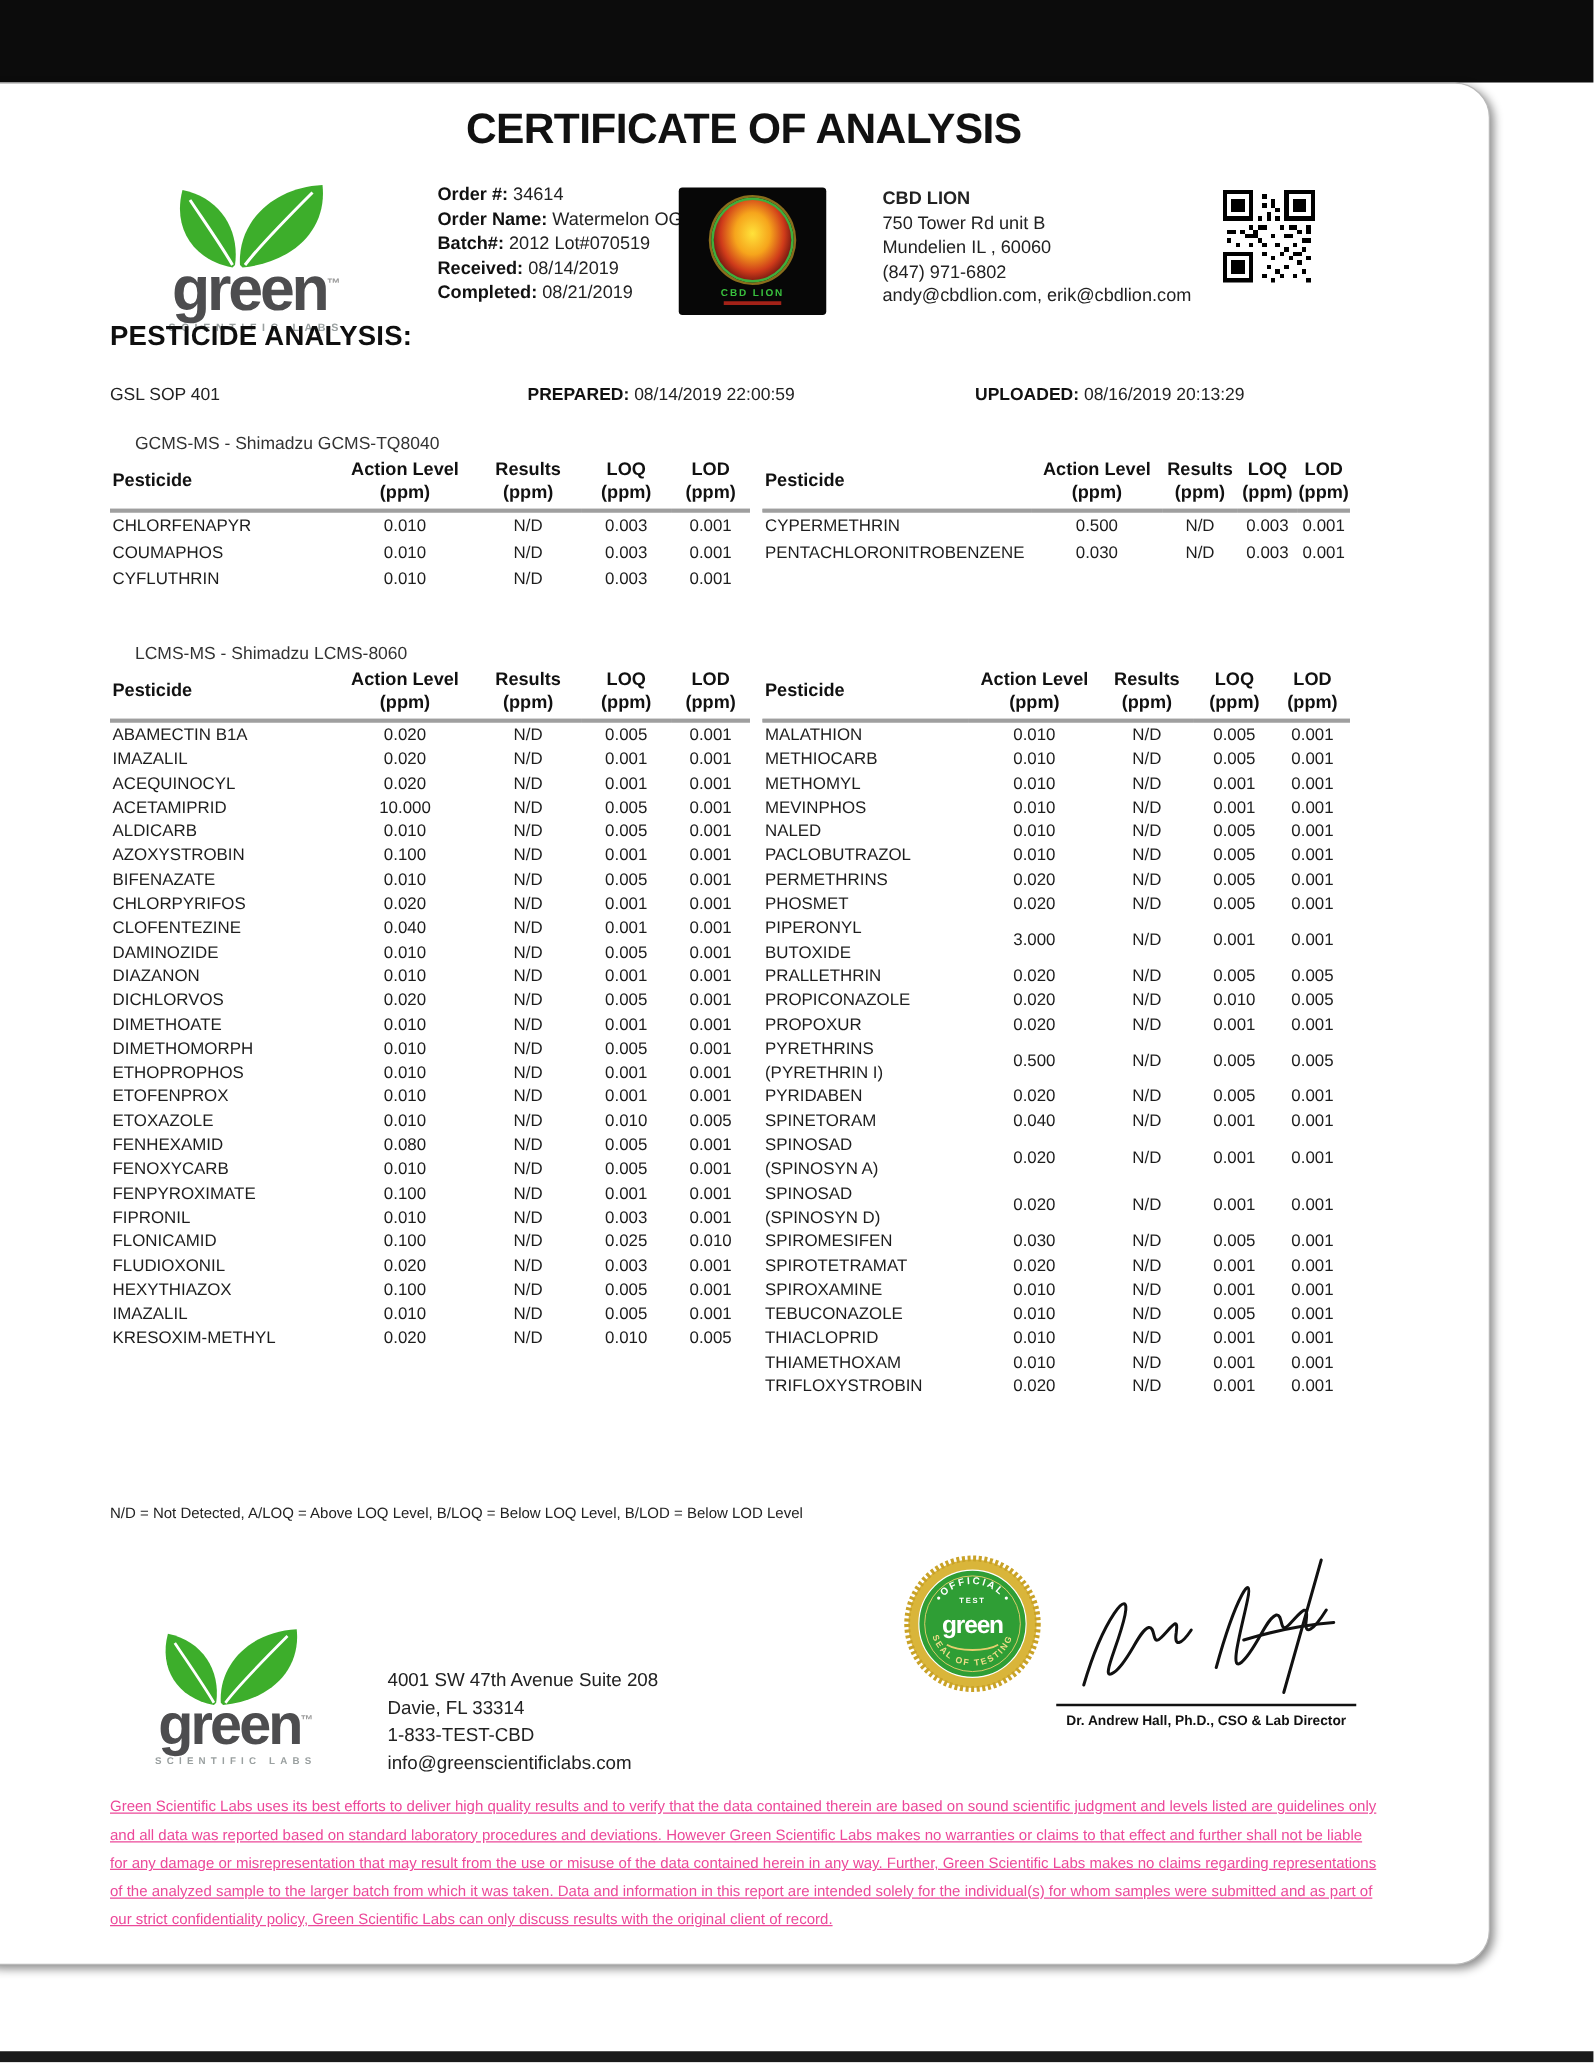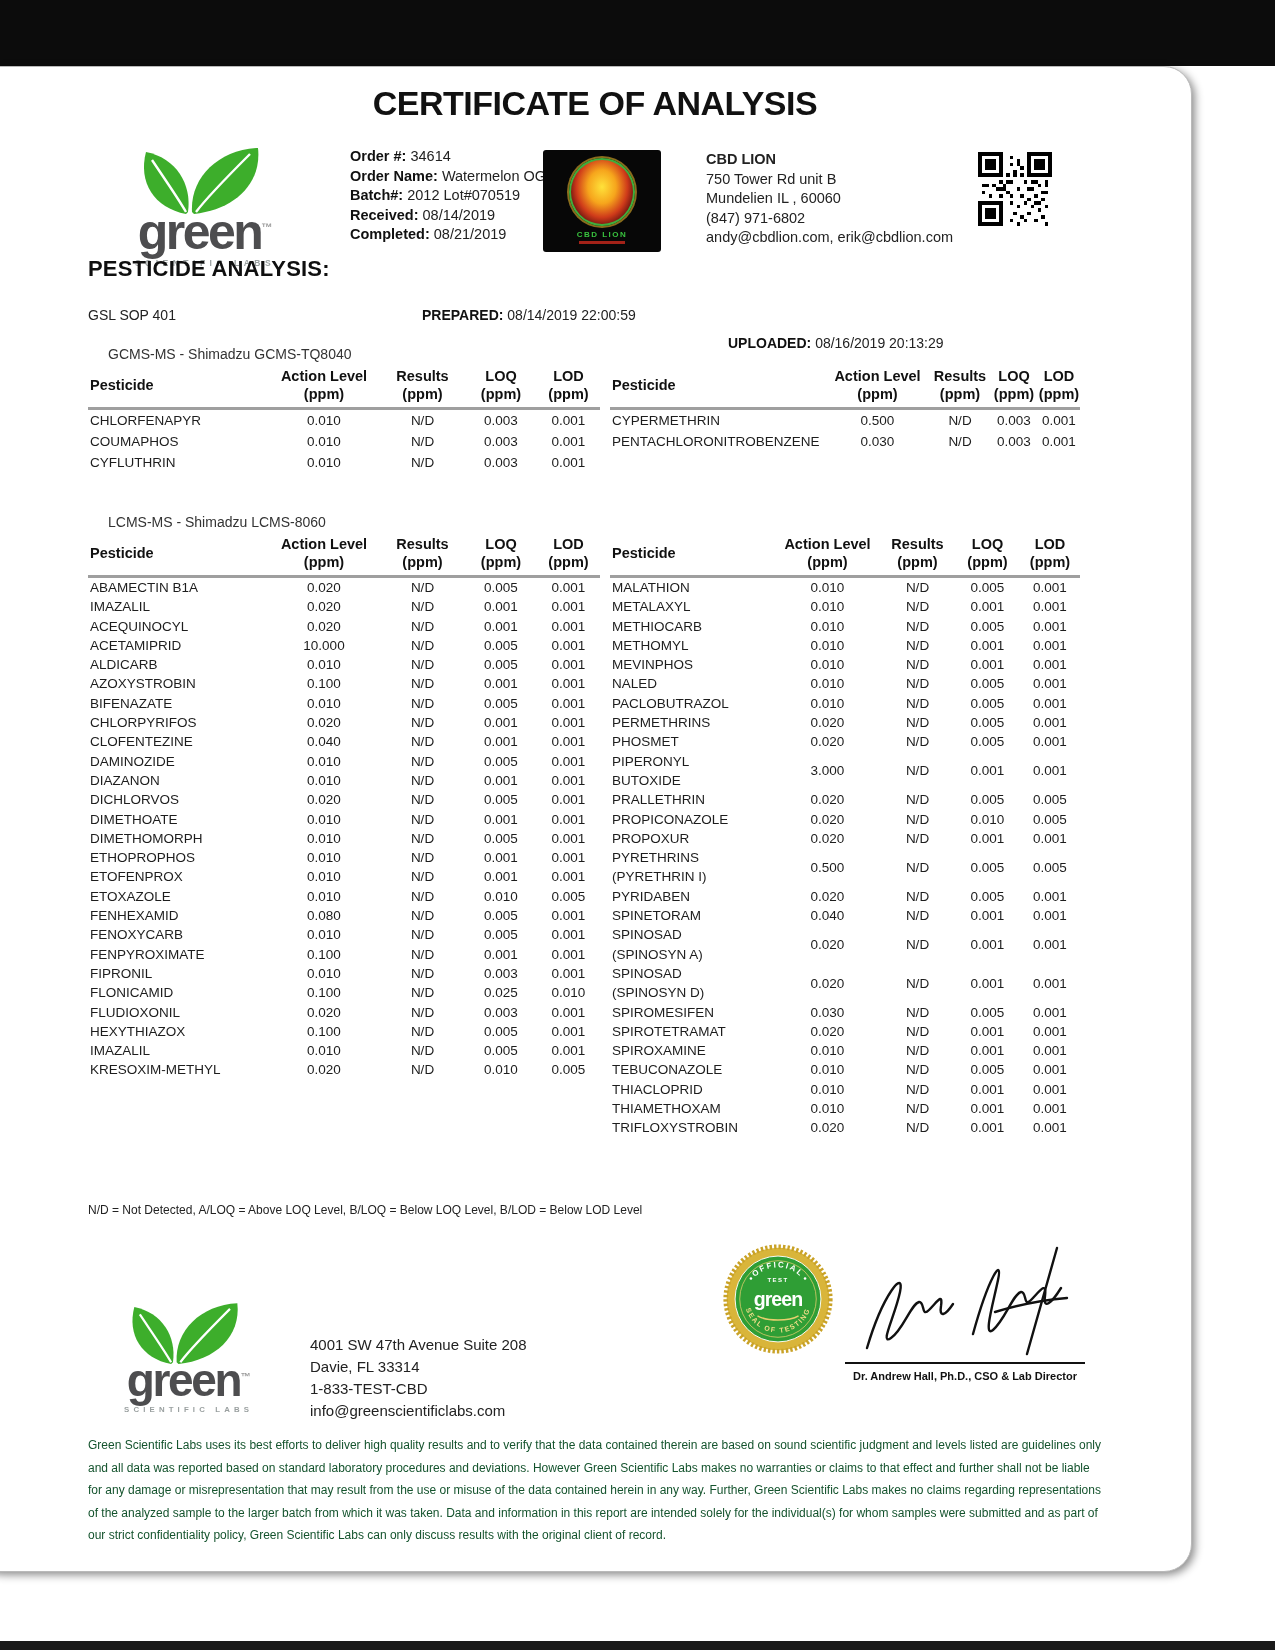--- a/index.html
+++ b/index.html
@@ -63,21 +63,21 @@
   .w-rlc   col.c3{width:65px;}  .w-rlc   col.c4{width:60px;}
 
   .footnote{left:88px;top:1203px;font-size:12px;color:#222;}
 
   
   .addr{font-size:15px;line-height:22px;color:#222;}
   .seal{width:112px;height:112px;}
   .sig-wrap{width:250px;}
   .sig-line{width:240px;border-bottom:2px solid #111;margin-top:-6px;}
   .sig-name{font-size:11px;font-weight:bold;color:#111;text-align:center;margin-top:6px;width:240px;}
-  .disclaimer{left:88px;top:1434px;width:1016px;font-size:12px;line-height:22.5px;color:#14532d;}
+  .disclaimer{left:88px;top:1434px;width:1016px;font-size:12px;line-height:22.5px;color:#ec4899;text-decoration:underline;}
 </style>
 </head>
 <body>
 
 <div id="page">
   <div class="topbar"></div>
   <div class="card"></div>
 
   <div class="abs title">CERTIFICATE OF ANALYSIS</div>
 
@@ -179,21 +179,21 @@
       <rect x="19" y="20" width="1" height="1"></rect>
     </g>
   </svg>
 
   <div class="abs sec-heading">PESTICIDE ANALYSIS:</div>
 
   <div class="abs inforow" style="left:88px;top:307px;">GSL SOP 401</div>
   <div class="abs inforow" style="left:422px;top:307px;">
     <b>PREPARED:</b> <span>08/14/2019 22:00:59</span>
   </div>
-  <div class="abs inforow" style="left:728px;top:307px;margin-top:28px;">
+  <div class="abs inforow" style="left:780px;top:307px;">
     <b>UPLOADED:</b> <span>08/16/2019 20:13:29</span>
   </div>
 
   <div class="abs tbl-caption" style="left:108px;top:346px;">GCMS-MS - Shimadzu GCMS-TQ8040</div>
 
   <table class="abs ptable gcms w-left" style="left:88px;top:365px;width:512px;">
     <colgroup>
         <col class="c0">
         <col class="c1">
         <col class="c2">
@@ -538,27 +538,20 @@
             <div>(ppm)</div>
           </th>
       </tr>
     </thead>
     <tbody>
         <tr>
           <td class="pest">MALATHION</td>
           <td>0.010</td>
           <td>N/D</td>
           <td>0.005</td>
-          <td>0.001</td>
-        </tr>
-        <tr>
-          <td class="pest">METALAXYL</td>
-          <td>0.010</td>
-          <td>N/D</td>
-          <td>0.001</td>
           <td>0.001</td>
         </tr>
         <tr>
           <td class="pest">METHIOCARB</td>
           <td>0.010</td>
           <td>N/D</td>
           <td>0.005</td>
           <td>0.001</td>
         </tr>
         <tr>

